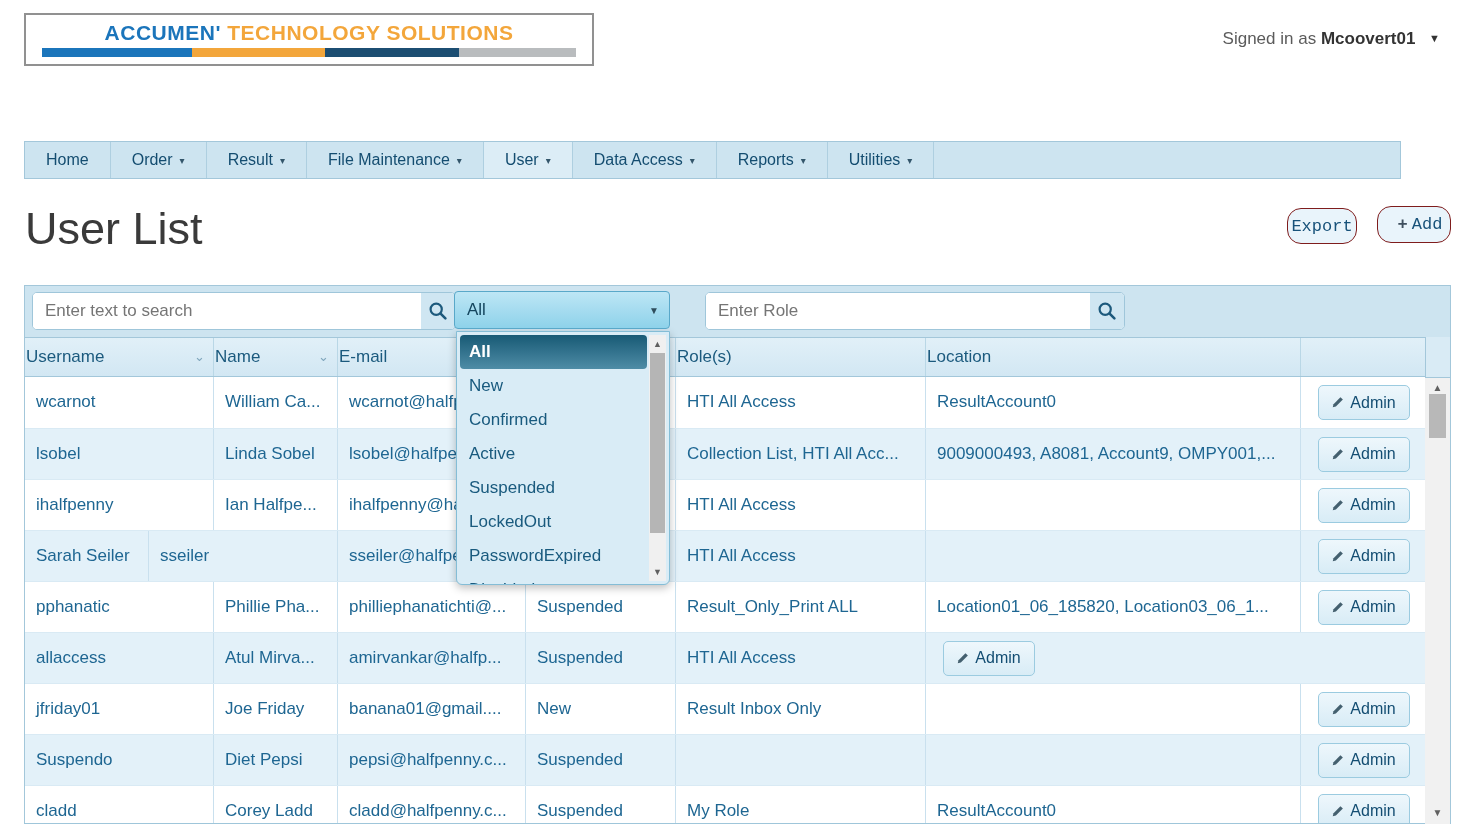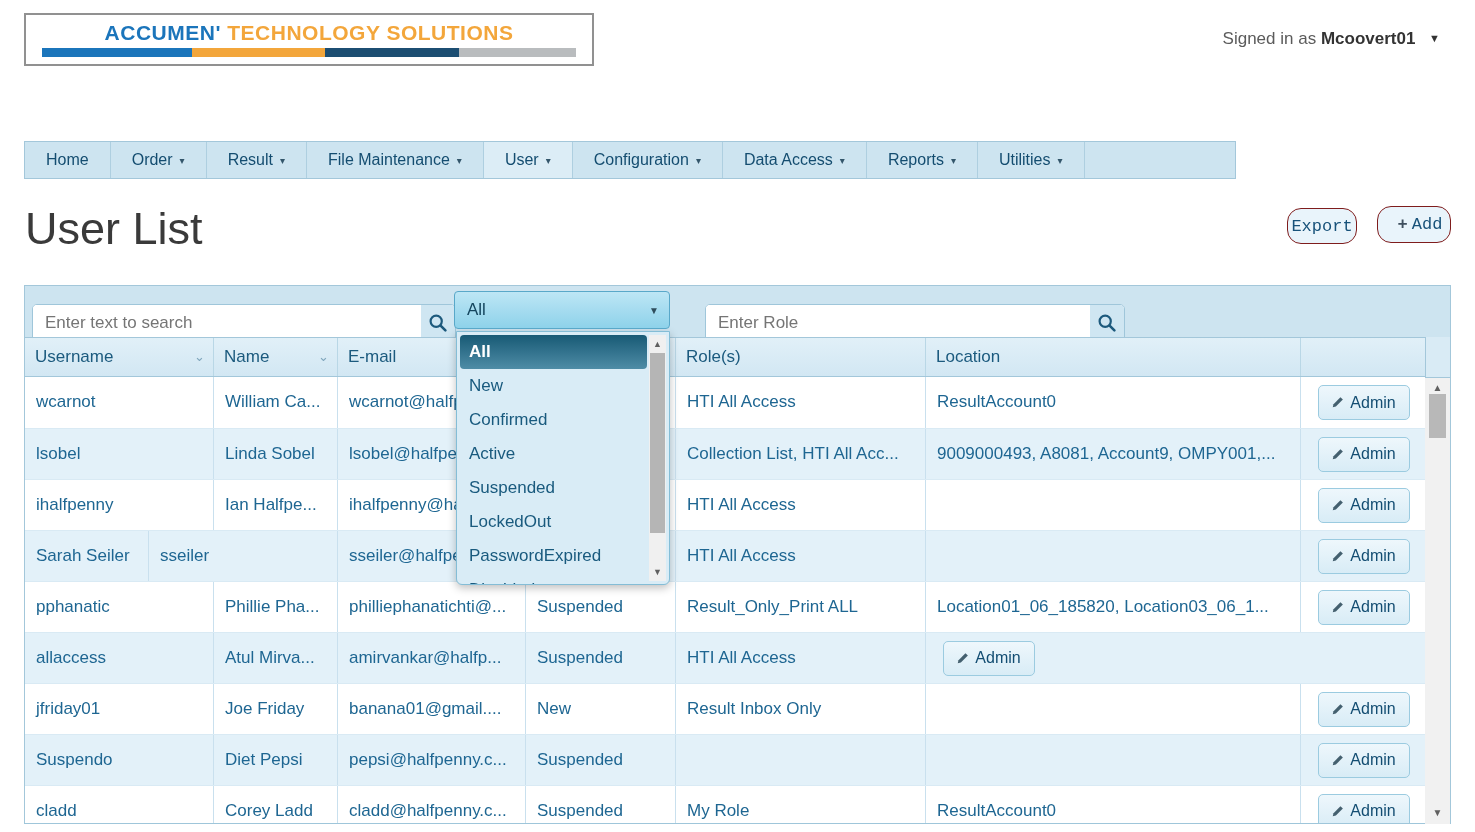--- a/index.html
+++ b/index.html
@@ -17,35 +17,35 @@
   .logo-bar span:nth-child(1){ width:28%; }
   .logo-bar span:nth-child(2){ width:25%; }
   .logo-bar span:nth-child(3){ width:25%; }
   .logo-bar span:nth-child(4){ width:22%; }
 
   .signed-in { position:absolute; top:29px; right:35px; font-size:17px; color:#5b5b5b; cursor:pointer; white-space:nowrap; }
   .signed-in b { color:#333; font-weight:bold; }
   .signed-caret { font-size:11px; color:#333; margin-left:9px; vertical-align:2px; }
 
   
-  .nav { position:absolute; left:24px; top:141px; width:1212px; height:38px; background:#cde4f0; border:1px solid #a3c7da; display:flex; }
+  .nav { position:absolute; left:24px; top:141px; width:1377px; height:38px; background:#cde4f0; border:1px solid #a3c7da; display:flex; }
   .nav-item { height:100%; line-height:36px; padding:0 21px; font-size:16px; color:#144d70; border-right:1px solid #aecfe0; cursor:pointer; white-space:nowrap; }
   .nav-item.active { background:#dcedf6; }
   .nav-caret { font-size:10px; color:#33566b; margin-left:7px; vertical-align:1px; }
 
   
   .page-title { position:absolute; left:25px; top:203px; font-size:45px; color:#3a3a3a; }
   .btn { position:absolute; background:#e9f4fb; border:1px solid #7f1d1d; border-radius:14px; color:#18527a; font-size:17px; font-family:Liberation Mono, monospace; cursor:pointer; }
   .btn-export { left:1287px; top:208px; width:70px; height:36px; }
   .btn-add { left:1377px; top:206px; width:74px; height:37px;padding-left:12px; }
   .plus { font-weight:bold; color:#3f4f5e; margin-right:4px; }
 
   
   .toolbar { position:absolute; left:24px; top:285px; width:1427px; height:52px; background:#cde4f0; border:1px solid #a3c7da; border-bottom:none; }
-  .search-group { position:absolute; top:18px; height:38px; border:1px solid #9fc6da; border-radius:5px; background:#fff; display:flex; align-items:center; overflow:hidden; }
+  .search-group { position:absolute; top:6px; height:38px; border:1px solid #9fc6da; border-radius:5px; background:#fff; display:flex; align-items:center; overflow:hidden; }
   .sg-text { left:7px; width:424px; }
   .sg-role { left:680px; width:420px; }
   .search-group input { flex:1; height:100%; border:none; outline:none; padding:0 12px; font-size:17px; color:#333; font-family:"Liberation Sans",sans-serif; background:#fff; }
   .search-group input::placeholder { color:#757575; opacity:1; }
   .search-icon-zone { width:34px; height:100%; background:#cfe6f2; display:flex; align-items:center; justify-content:center; cursor:pointer; }
 
   
   .dd-button { position:absolute; left:454px; top:291px; width:216px; height:38px; background:linear-gradient(#bde6f5,#8ed2ea); border:1px solid #59a8c9; border-radius:4px; cursor:pointer; z-index:21; display:flex; align-items:center; }
   .dd-button .dd-value { flex:1; padding-left:12px; font-size:17px; color:#14455e; }
   .dd-button .dd-caret { font-size:10px; color:#2f4d5c; padding-right:10px; }
@@ -54,21 +54,21 @@
   .dd-option.selected { background:linear-gradient(#185a75,#4e8ca6); color:#fff; font-weight:bold; border-radius:4px; }
   .dd-scrollbar { position:absolute; right:3px; top:3px; bottom:3px; width:17px; background:#f0f0f0; }
   .dd-scroll-up, .dd-scroll-down { position:absolute; left:0; width:17px; height:14px; text-align:center; font-size:9px; color:#606060; line-height:14px; cursor:pointer; }
   .dd-scroll-up { top:2px; }
   .dd-scroll-down { bottom:2px; }
   .dd-thumb { position:absolute; left:1px; top:18px; width:15px; height:180px; background:#b5b5b5; cursor:pointer; }
 
   
   .grid { position:absolute; left:24px; top:337px; width:1427px; height:487px; border:1px solid #a3c7da; border-top:none; background:#fff; overflow:hidden; }
   .thead { display:flex; height:40px; background:linear-gradient(#e1f0f8,#d2e7f3); border-top:1px solid #a3c7da; border-bottom:1px solid #a3c7da; }
-  .th { line-height:38px; font-size:17px; color:#1b5a7e; padding-left:10px; border-right:1px solid #b9d7e6; white-space:nowrap; overflow:hidden; position:relative; cursor:pointer; }
+  .th { line-height:38px; font-size:17px; color:#1b5a7e; padding-left:1px; border-right:1px solid #b9d7e6; white-space:nowrap; overflow:hidden; position:relative; cursor:pointer; }
   .th .col-caret { position:absolute; right:8px; top:0; font-size:13px; color:#7fa6bc; }
   .trow { display:flex; height:51px; border-top:1px solid #d9eaf4; }
   .trow:first-child { border-top:none; }
   .trow:nth-child(even) { background:#e3f1f9; }
   .cell { line-height:50px; font-size:17px; color:#1e6692; padding-left:11px; border-right:1px solid #c9e0ee; white-space:nowrap; overflow:hidden; }
   .c-username { width:189px; }
   .c-name { width:124px; }
   .c-email { width:188px; }
   .c-status { width:150px; }
   .c-roles { width:250px; }
@@ -110,21 +110,20 @@
     <b>Mcoovert01</b>
     <span class="signed-caret">▼</span>
   </div>
 
   <div class="nav">
     <div class="nav-item"><span>Home</span></div>
     <div class="nav-item"><span>Order</span><span class="nav-caret">▾</span></div>
     <div class="nav-item"><span>Result</span><span class="nav-caret">▾</span></div>
     <div class="nav-item"><span>File Maintenance</span><span class="nav-caret">▾</span></div>
     <div class="nav-item active"><span>User</span><span class="nav-caret">▾</span></div>
-    <div class="nav-item"><span>Configuration</span><span class="nav-caret">▾</span></div>
     <div class="nav-item"><span>Data Access</span><span class="nav-caret">▾</span></div>
     <div class="nav-item"><span>Reports</span><span class="nav-caret">▾</span></div>
     <div class="nav-item"><span>Utilities</span><span class="nav-caret">▾</span></div>
   </div>
 
   <div class="page-title">User List</div>
   <button class="btn btn-export">Export</button>
   <button class="btn btn-add"><span class="plus">+</span><span>Add</span></button>
 
   <div class="toolbar">

